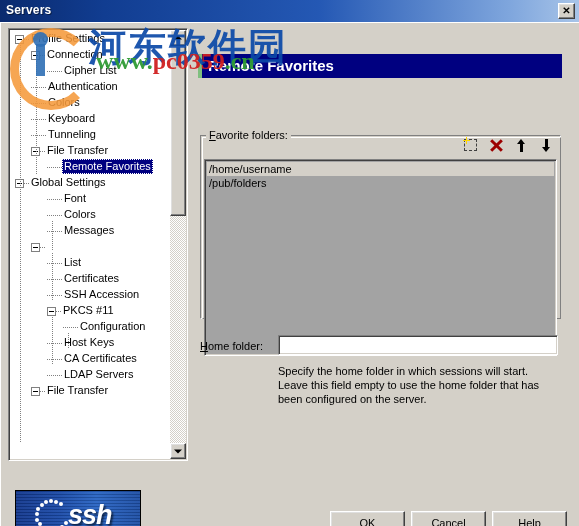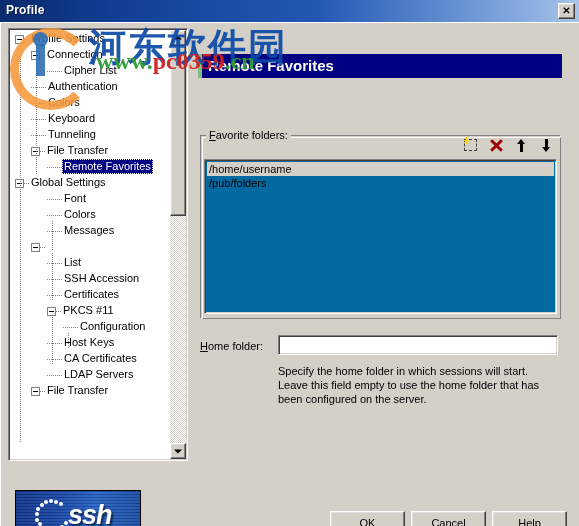--- a/index.html
+++ b/index.html
@@ -310,22 +310,22 @@
   }
   .icon-up .stem { top: 5px; }
   .icon-up .head { top: 0; border-bottom: 5px solid #000; }
   .icon-down .stem { top: 0; }
   .icon-down .head { bottom: 0; border-top: 5px solid #000; }
 
   
   .listbox {
     position: absolute;
     left: 203px; top: 136px;
-    width: 353px; height: 155px;
-    background: #0369a1;
+    width: 353px; height: 197px;
+    background: #a3a3a3;
     border: 1px solid;
     border-color: #808080 #ffffff #ffffff #808080;
     box-shadow: inset 1px 1px 0 #404040, inset -1px -1px 0 #d4d0c8;
     box-sizing: border-box;
     overflow: hidden;
   }
   .listbox-items {
     position: absolute;
     left: 2px; top: 2px;
     right: 2px;
@@ -477,21 +477,21 @@
   }
   .wm-url .g { color: #2f9b34; }
   .wm-url .r { color: #d02020; }
 </style>
 </head>
 <body>
 
 <div id="app">
 
   <div class="titlebar">
-    <div class="titlebar-text">Profile</div>
+    <div class="titlebar-text">Servers</div>
     <button class="close-btn">✕</button>
   </div>
 
   <div class="client">
 
     <div class="tree-panel">
       <div class="tree-inner" id="tree-inner">
           <div class="tree-row"><span style="display: inline-block; width: 4px;"></span><span class="tbox"></span><span class="tdots" style="width: 5px;"></span><span class="tree-label">Profile Settings</span></div>
           <div class="tree-row"><span style="display: inline-block; width: 20px;"></span><span class="tbox"></span><span class="tdots" style="width: 5px;"></span><span class="tree-label">Connection</span></div>
           <div class="tree-row"><span style="display: inline-block; width: 36px;"></span><span class="tdots" style="width: 15px;"></span><span class="tree-label">Cipher List</span></div>
@@ -500,22 +500,22 @@
           <div class="tree-row"><span style="display: inline-block; width: 20px;"></span><span class="tdots" style="width: 15px;"></span><span class="tree-label">Keyboard</span></div>
           <div class="tree-row"><span style="display: inline-block; width: 20px;"></span><span class="tdots" style="width: 15px;"></span><span class="tree-label">Tunneling</span></div>
           <div class="tree-row"><span style="display: inline-block; width: 20px;"></span><span class="tbox"></span><span class="tdots" style="width: 5px;"></span><span class="tree-label">File Transfer</span></div>
           <div class="tree-row"><span style="display: inline-block; width: 36px;"></span><span class="tdots" style="width: 15px;"></span><span class="tree-label selected">Remote Favorites</span></div>
           <div class="tree-row"><span style="display: inline-block; width: 4px;"></span><span class="tbox"></span><span class="tdots" style="width: 5px;"></span><span class="tree-label">Global Settings</span></div>
           <div class="tree-row"><span style="display: inline-block; width: 36px;"></span><span class="tdots" style="width: 15px;"></span><span class="tree-label">Font</span></div>
           <div class="tree-row"><span style="display: inline-block; width: 36px;"></span><span class="tdots" style="width: 15px;"></span><span class="tree-label">Colors</span></div>
           <div class="tree-row"><span style="display: inline-block; width: 36px;"></span><span class="tdots" style="width: 15px;"></span><span class="tree-label">Messages</span></div>
           <div class="tree-row"><span style="display: inline-block; width: 20px;"></span><span class="tbox"></span><span class="tdots" style="width: 5px;"></span></div>
           <div class="tree-row"><span style="display: inline-block; width: 36px;"></span><span class="tdots" style="width: 15px;"></span><span class="tree-label">List</span></div>
+          <div class="tree-row"><span style="display: inline-block; width: 36px;"></span><span class="tdots" style="width: 15px;"></span><span class="tree-label">Certificates</span></div>
           <div class="tree-row"><span style="display: inline-block; width: 36px;"></span><span class="tdots" style="width: 15px;"></span><span class="tree-label">SSH Accession</span></div>
-          <div class="tree-row"><span style="display: inline-block; width: 36px;"></span><span class="tdots" style="width: 15px;"></span><span class="tree-label">Certificates</span></div>
           <div class="tree-row"><span style="display: inline-block; width: 36px;"></span><span class="tbox"></span><span class="tdots" style="width: 5px;"></span><span class="tree-label">PKCS #11</span></div>
           <div class="tree-row"><span style="display: inline-block; width: 52px;"></span><span class="tdots" style="width: 15px;"></span><span class="tree-label">Configuration</span></div>
           <div class="tree-row"><span style="display: inline-block; width: 36px;"></span><span class="tdots" style="width: 15px;"></span><span class="tree-label">Host Keys</span></div>
           <div class="tree-row"><span style="display: inline-block; width: 36px;"></span><span class="tdots" style="width: 15px;"></span><span class="tree-label">CA Certificates</span></div>
           <div class="tree-row"><span style="display: inline-block; width: 36px;"></span><span class="tdots" style="width: 15px;"></span><span class="tree-label">LDAP Servers</span></div>
           <div class="tree-row"><span style="display: inline-block; width: 20px;"></span><span class="tbox"></span><span class="tdots" style="width: 5px;"></span><span class="tree-label">File Transfer</span></div>
           <div class="vline" style="left: 9px; top: 14px; height: 398px;"></div>
           <div class="vline" style="left: 25px; top: 14px; height: 130px;"></div>
           <div class="vline" style="left: 41px; top: 190px; height: 30px;"></div>
           <div class="vline" style="left: 41px; top: 222px; height: 48px;"></div>

